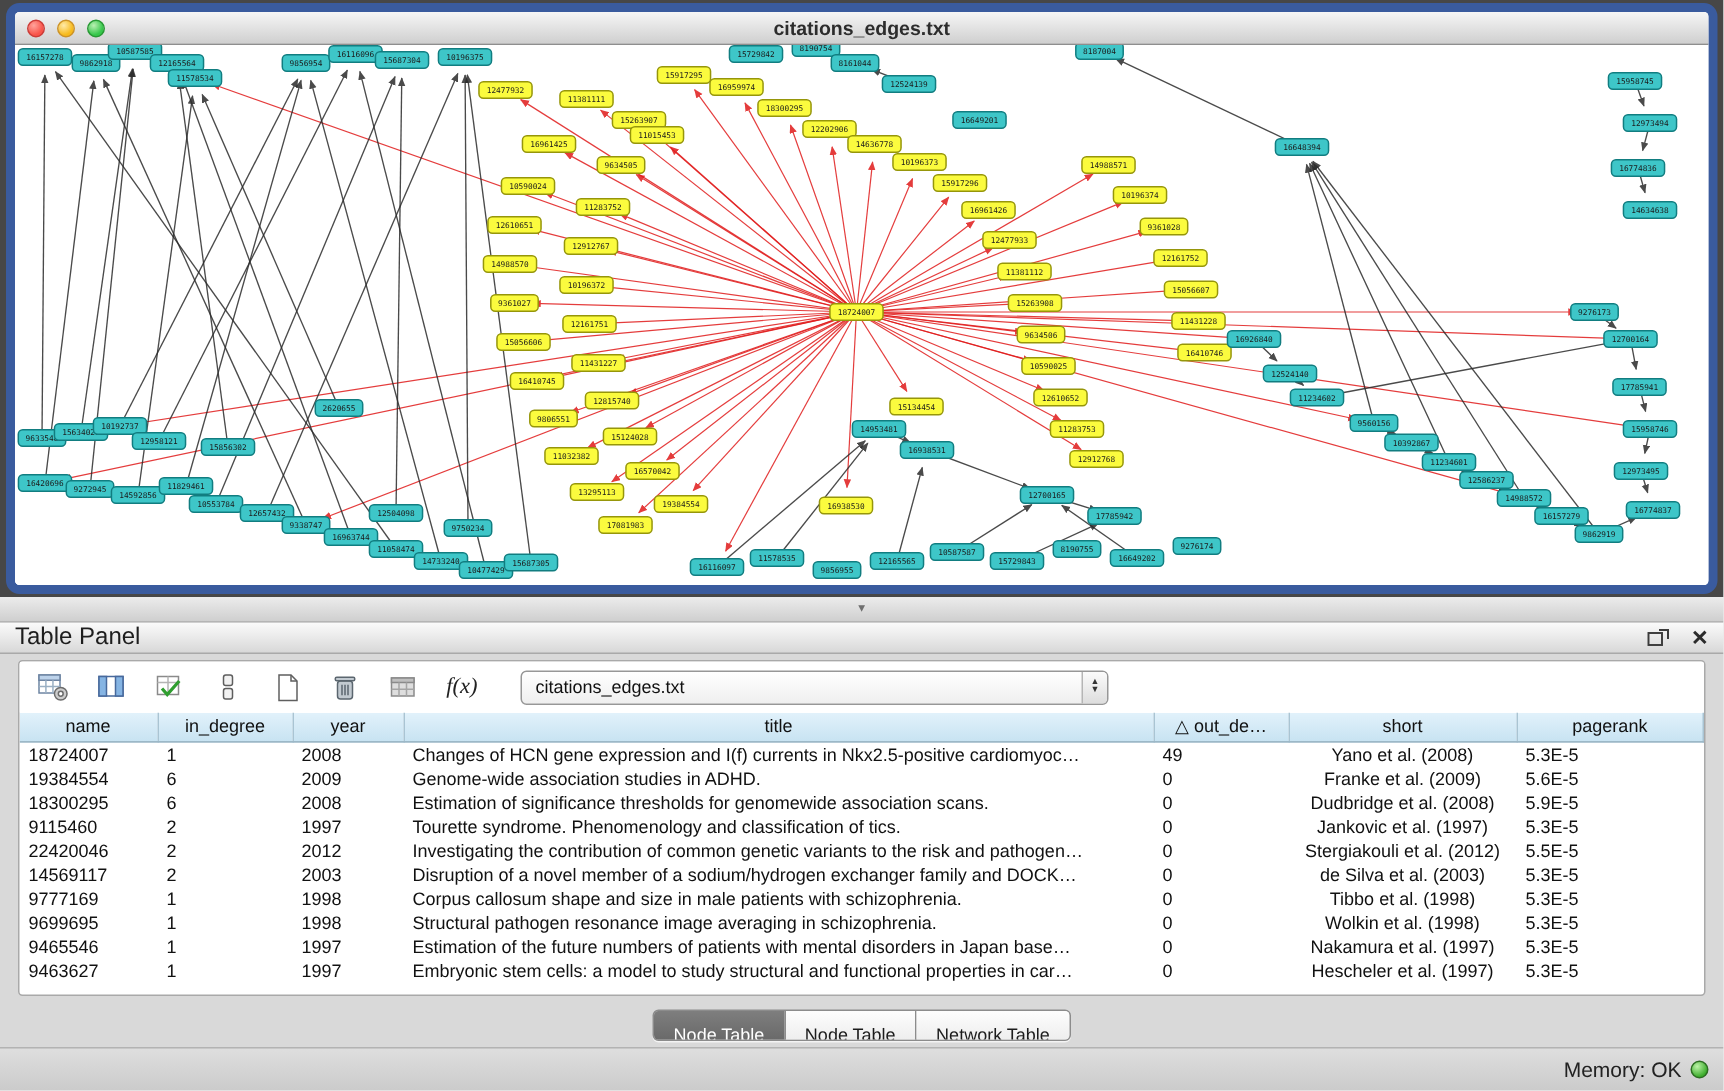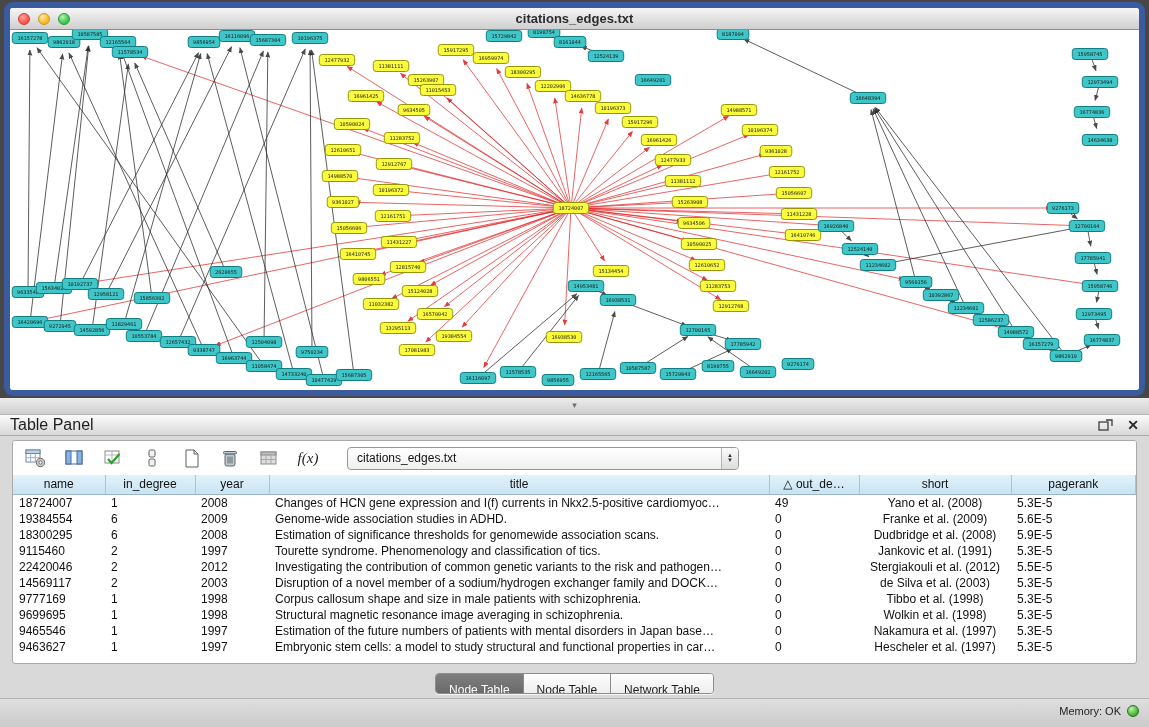--- a/index.html
+++ b/index.html
@@ -66,21 +66,21 @@
   .seg { display:flex; border:1px solid #8c8c8c; border-radius:4px; overflow:hidden; height:21px;
     box-shadow:0 1px 0 rgba(255,255,255,.7); }
   .seg-item { padding:16px 13px; display:flex; align-items:center; font-size:12px; color:#1c1c1c;
     background:linear-gradient(#fdfdfd,#e4e4e4); border-right:1px solid #8c8c8c; }
   .seg-item:last-child { border-right:none; }
   .seg-item.selected { background:linear-gradient(#7e7e7e,#5c5c5c); color:#fff; }
 
   .status-bar { flex:1; background:linear-gradient(#dedede,#cbcbcb); border-top:1px solid #b3b3b3;
     position:relative; }
   .memory { position:absolute; right:10px; top:6px; display:flex; align-items:center; gap:6px;
-    font-size:11px; color:#222; }
+    font-size:14px; color:#222; }
   .mem-dot { width:12px; height:12px; border-radius:50%; border:1px solid #2d6e22;
     background:radial-gradient(circle at 35% 30%, #bdf3a8, #3fae2e 70%); display:inline-block; }
 </style>
 </head>
 <body>
 
 <div class="top-section">
   <div class="graph-window">
     <div class="titlebar">
       <div class="traffic">
@@ -830,21 +830,21 @@
                 <td class="c4">0</td>
                 <td class="c5">Dudbridge et al. (2008)</td>
                 <td class="c6">5.9E-5</td>
               </tr>
               <tr>
                 <td class="c0">9115460</td>
                 <td class="c1">2</td>
                 <td class="c2">1997</td>
                 <td class="c3">Tourette syndrome. Phenomenology and classification of tics.</td>
                 <td class="c4">0</td>
-                <td class="c5">Jankovic et al. (1991)</td>
+                <td class="c5">Jankovic et al. (1997)</td>
                 <td class="c6">5.3E-5</td>
               </tr>
               <tr>
                 <td class="c0">22420046</td>
                 <td class="c1">2</td>
                 <td class="c2">2012</td>
                 <td class="c3">Investigating the contribution of common genetic variants to the risk and pathogen…</td>
                 <td class="c4">0</td>
                 <td class="c5">Stergiakouli et al. (2012)</td>
                 <td class="c6">5.5E-5</td>
@@ -864,21 +864,21 @@
                 <td class="c2">1998</td>
                 <td class="c3">Corpus callosum shape and size in male patients with schizophrenia.</td>
                 <td class="c4">0</td>
                 <td class="c5">Tibbo et al. (1998)</td>
                 <td class="c6">5.3E-5</td>
               </tr>
               <tr>
                 <td class="c0">9699695</td>
                 <td class="c1">1</td>
                 <td class="c2">1998</td>
-                <td class="c3">Structural magnetic resonance image averaging in schizophrenia.</td>
+                <td class="c3">Structural pathogen resonance image averaging in schizophrenia.</td>
                 <td class="c4">0</td>
                 <td class="c5">Wolkin et al. (1998)</td>
                 <td class="c6">5.3E-5</td>
               </tr>
               <tr>
                 <td class="c0">9465546</td>
                 <td class="c1">1</td>
                 <td class="c2">1997</td>
                 <td class="c3">Estimation of the future numbers of patients with mental disorders in Japan base…</td>
                 <td class="c4">0</td>

